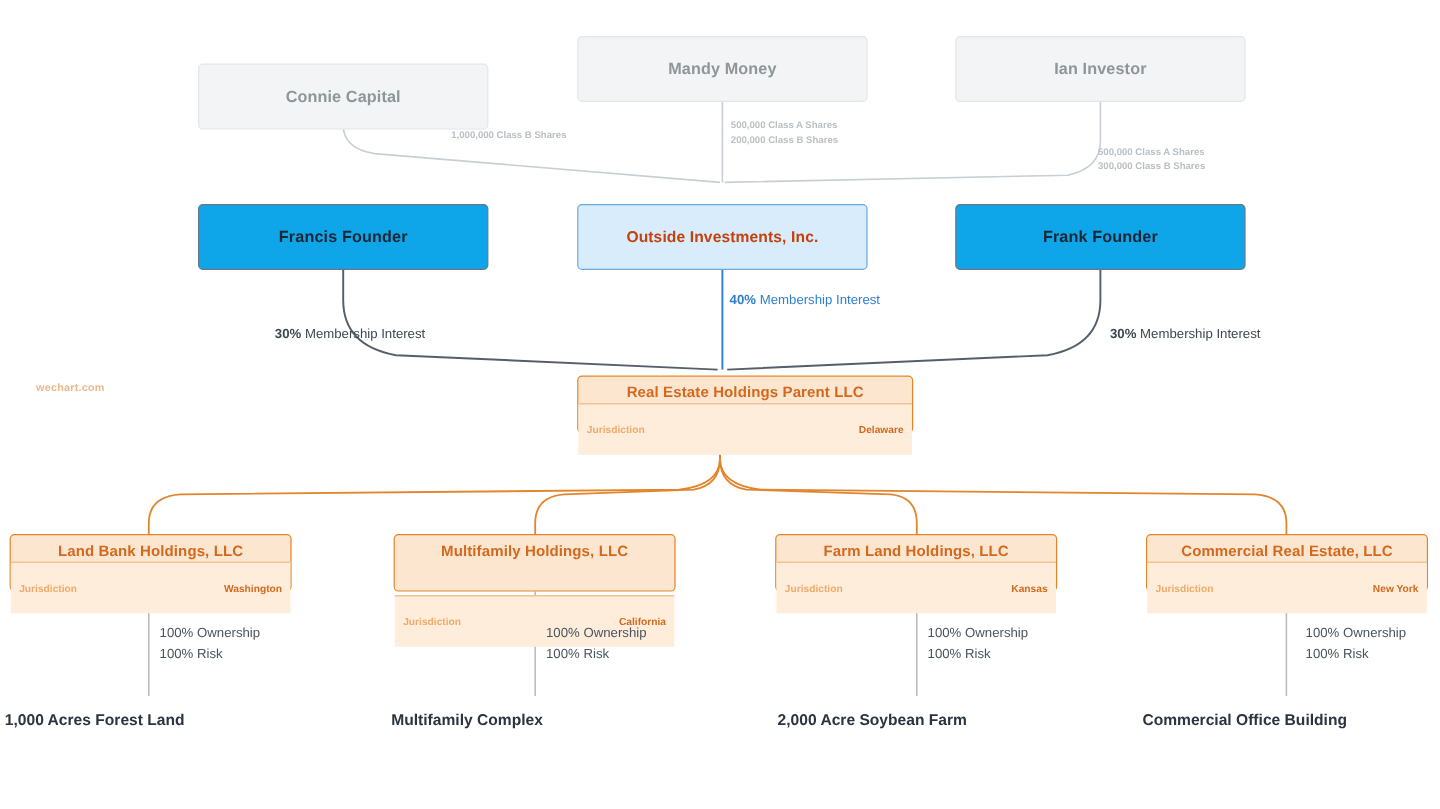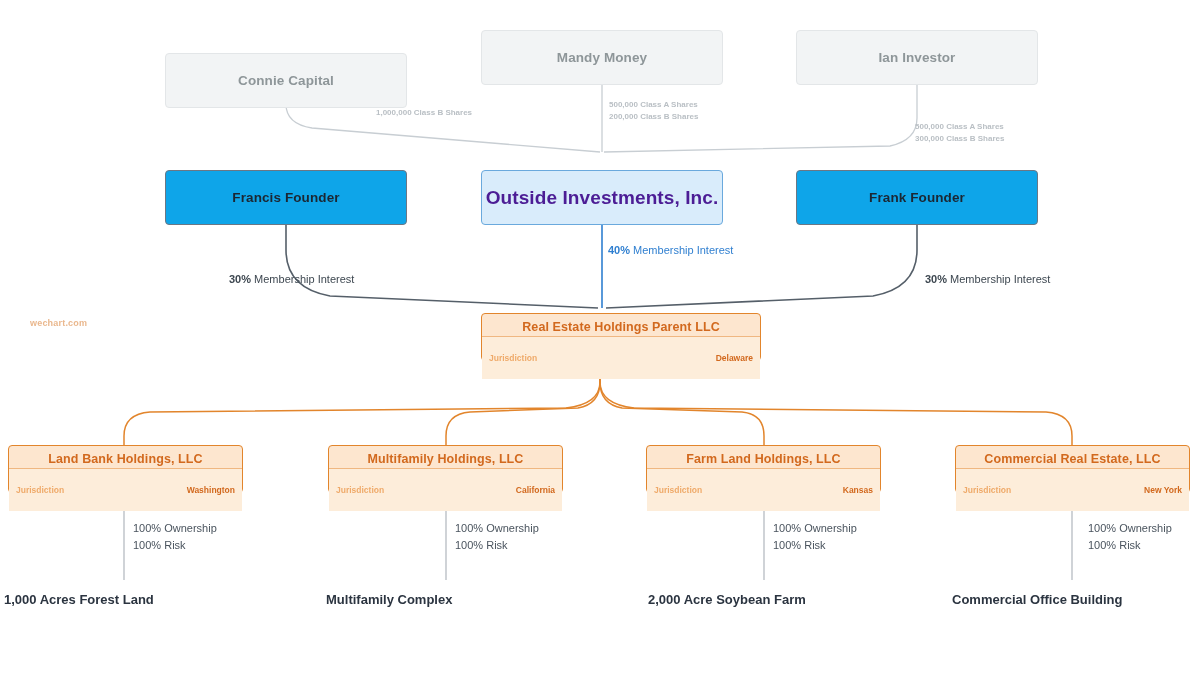--- a/index.html
+++ b/index.html
@@ -68,22 +68,22 @@
     color: #1b2733;
   }
 
   
   .node.blue {
     background: #d9ecfb;
     border: 1.6px solid #6aa9dd;
     height: 55px;
   }
   .node.blue .title {
-    font-size: 19px;
-    color: #4c1d95;
+    font-size: 13px;
+    color: #c2410c;
   }
 
   
   .node.entity {
     background: #fde6cf;
     border: 1.4px solid #e2852c;
     height: 48px;
     padding: 0;
     justify-content: flex-start;
   }
@@ -252,21 +252,21 @@
   <div class="watermark" style="left:30px; top:318px;">wechart.com</div>
 
   <div class="node entity" style="left:8px; top:445px; width:235px;">
     <div class="title">Land Bank Holdings, LLC</div>
     <div class="meta">
       <span class="k">Jurisdiction</span>
       <span class="v">Washington</span>
     </div>
   </div>
 
-  <div class="node entity" style="left:328px; top:445px; width:235px;">
+  <div class="node entity" style="left:328px; top:445px; width:235px;gap:28px;">
     <div class="title">Multifamily Holdings, LLC</div>
     <div class="meta">
       <span class="k">Jurisdiction</span>
       <span class="v">California</span>
     </div>
   </div>
 
   <div class="node entity" style="left:646px; top:445px; width:235px;">
     <div class="title">Farm Land Holdings, LLC</div>
     <div class="meta">

